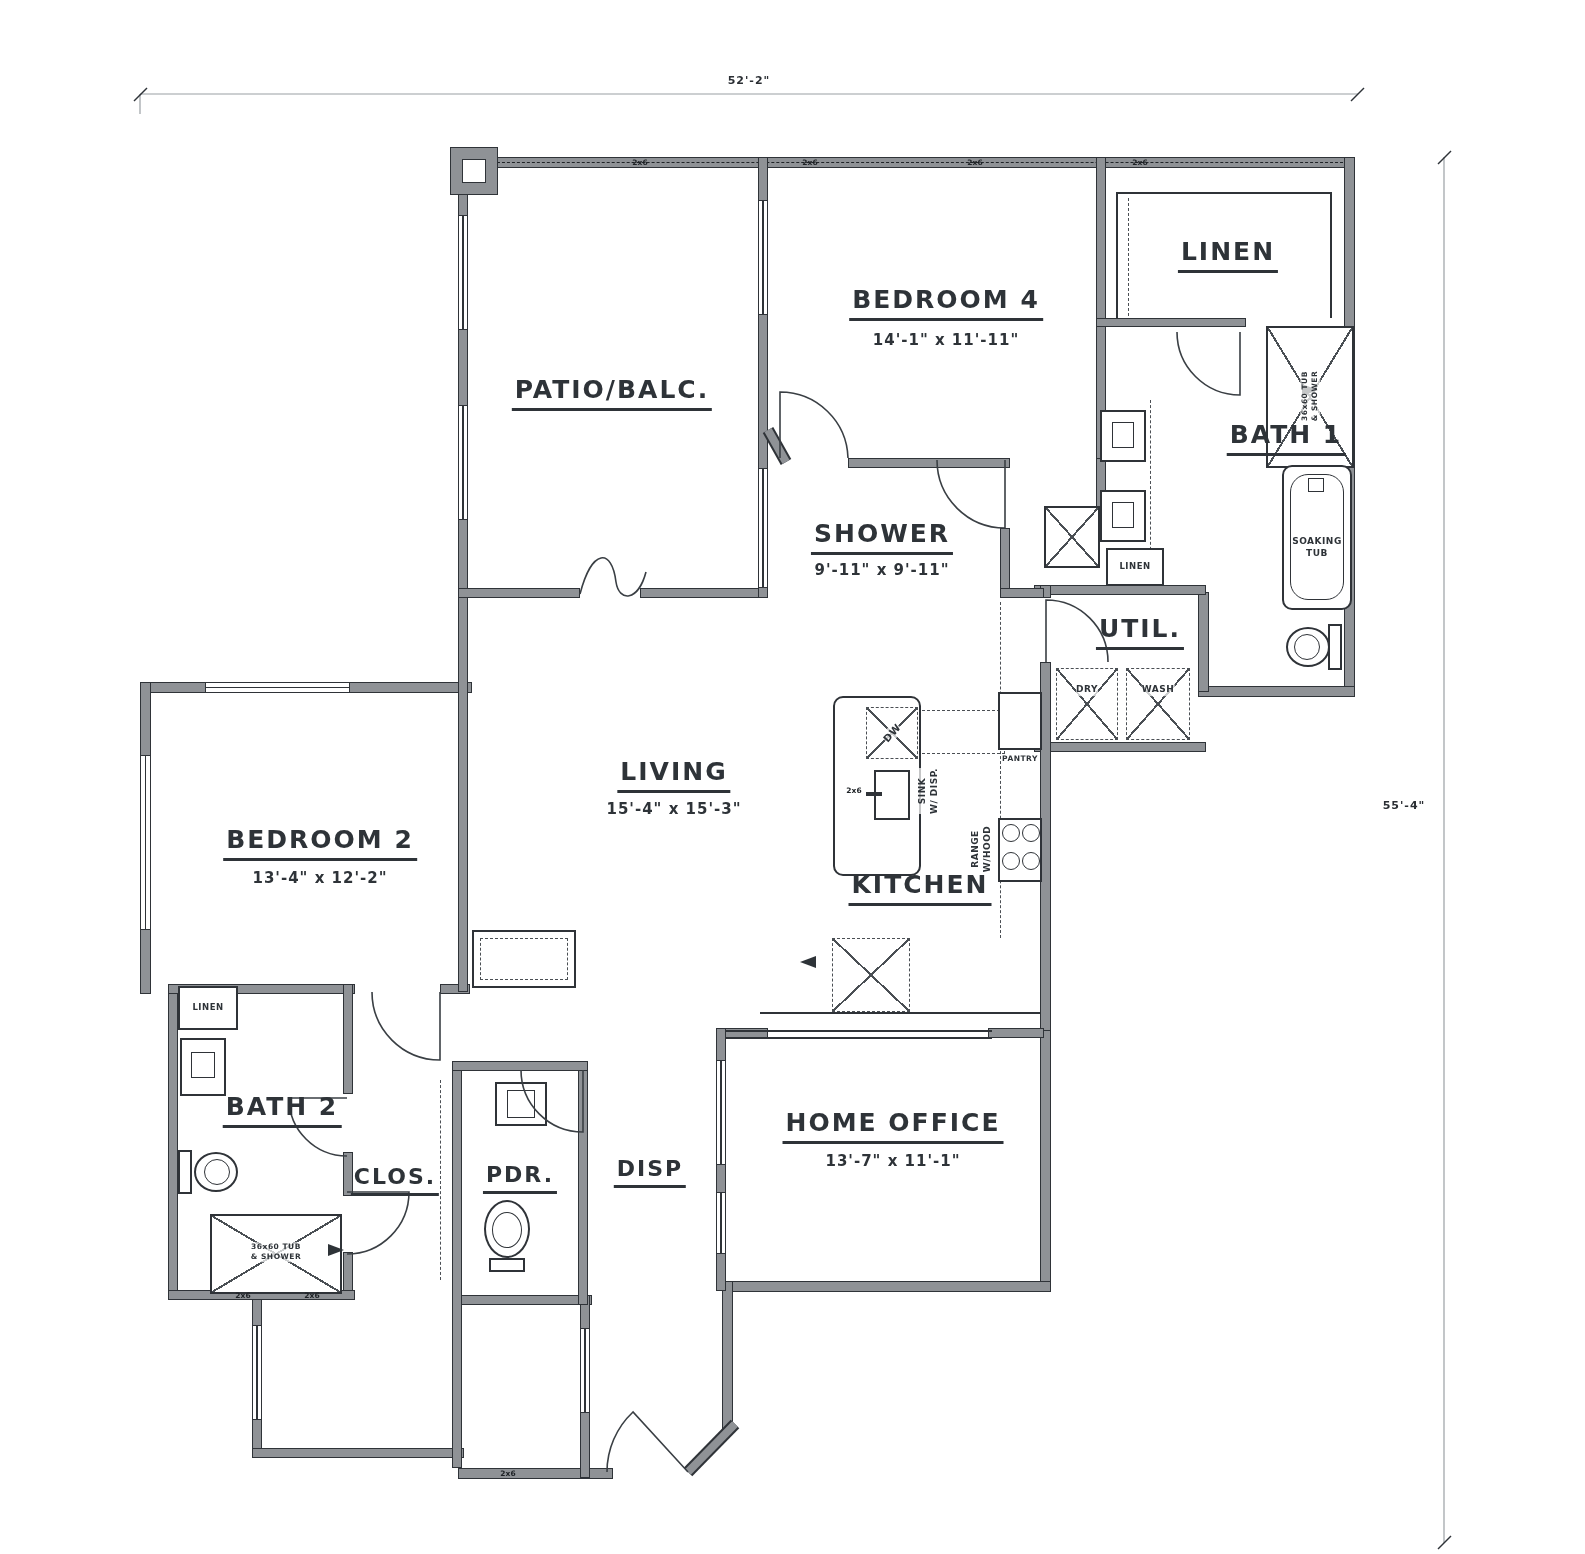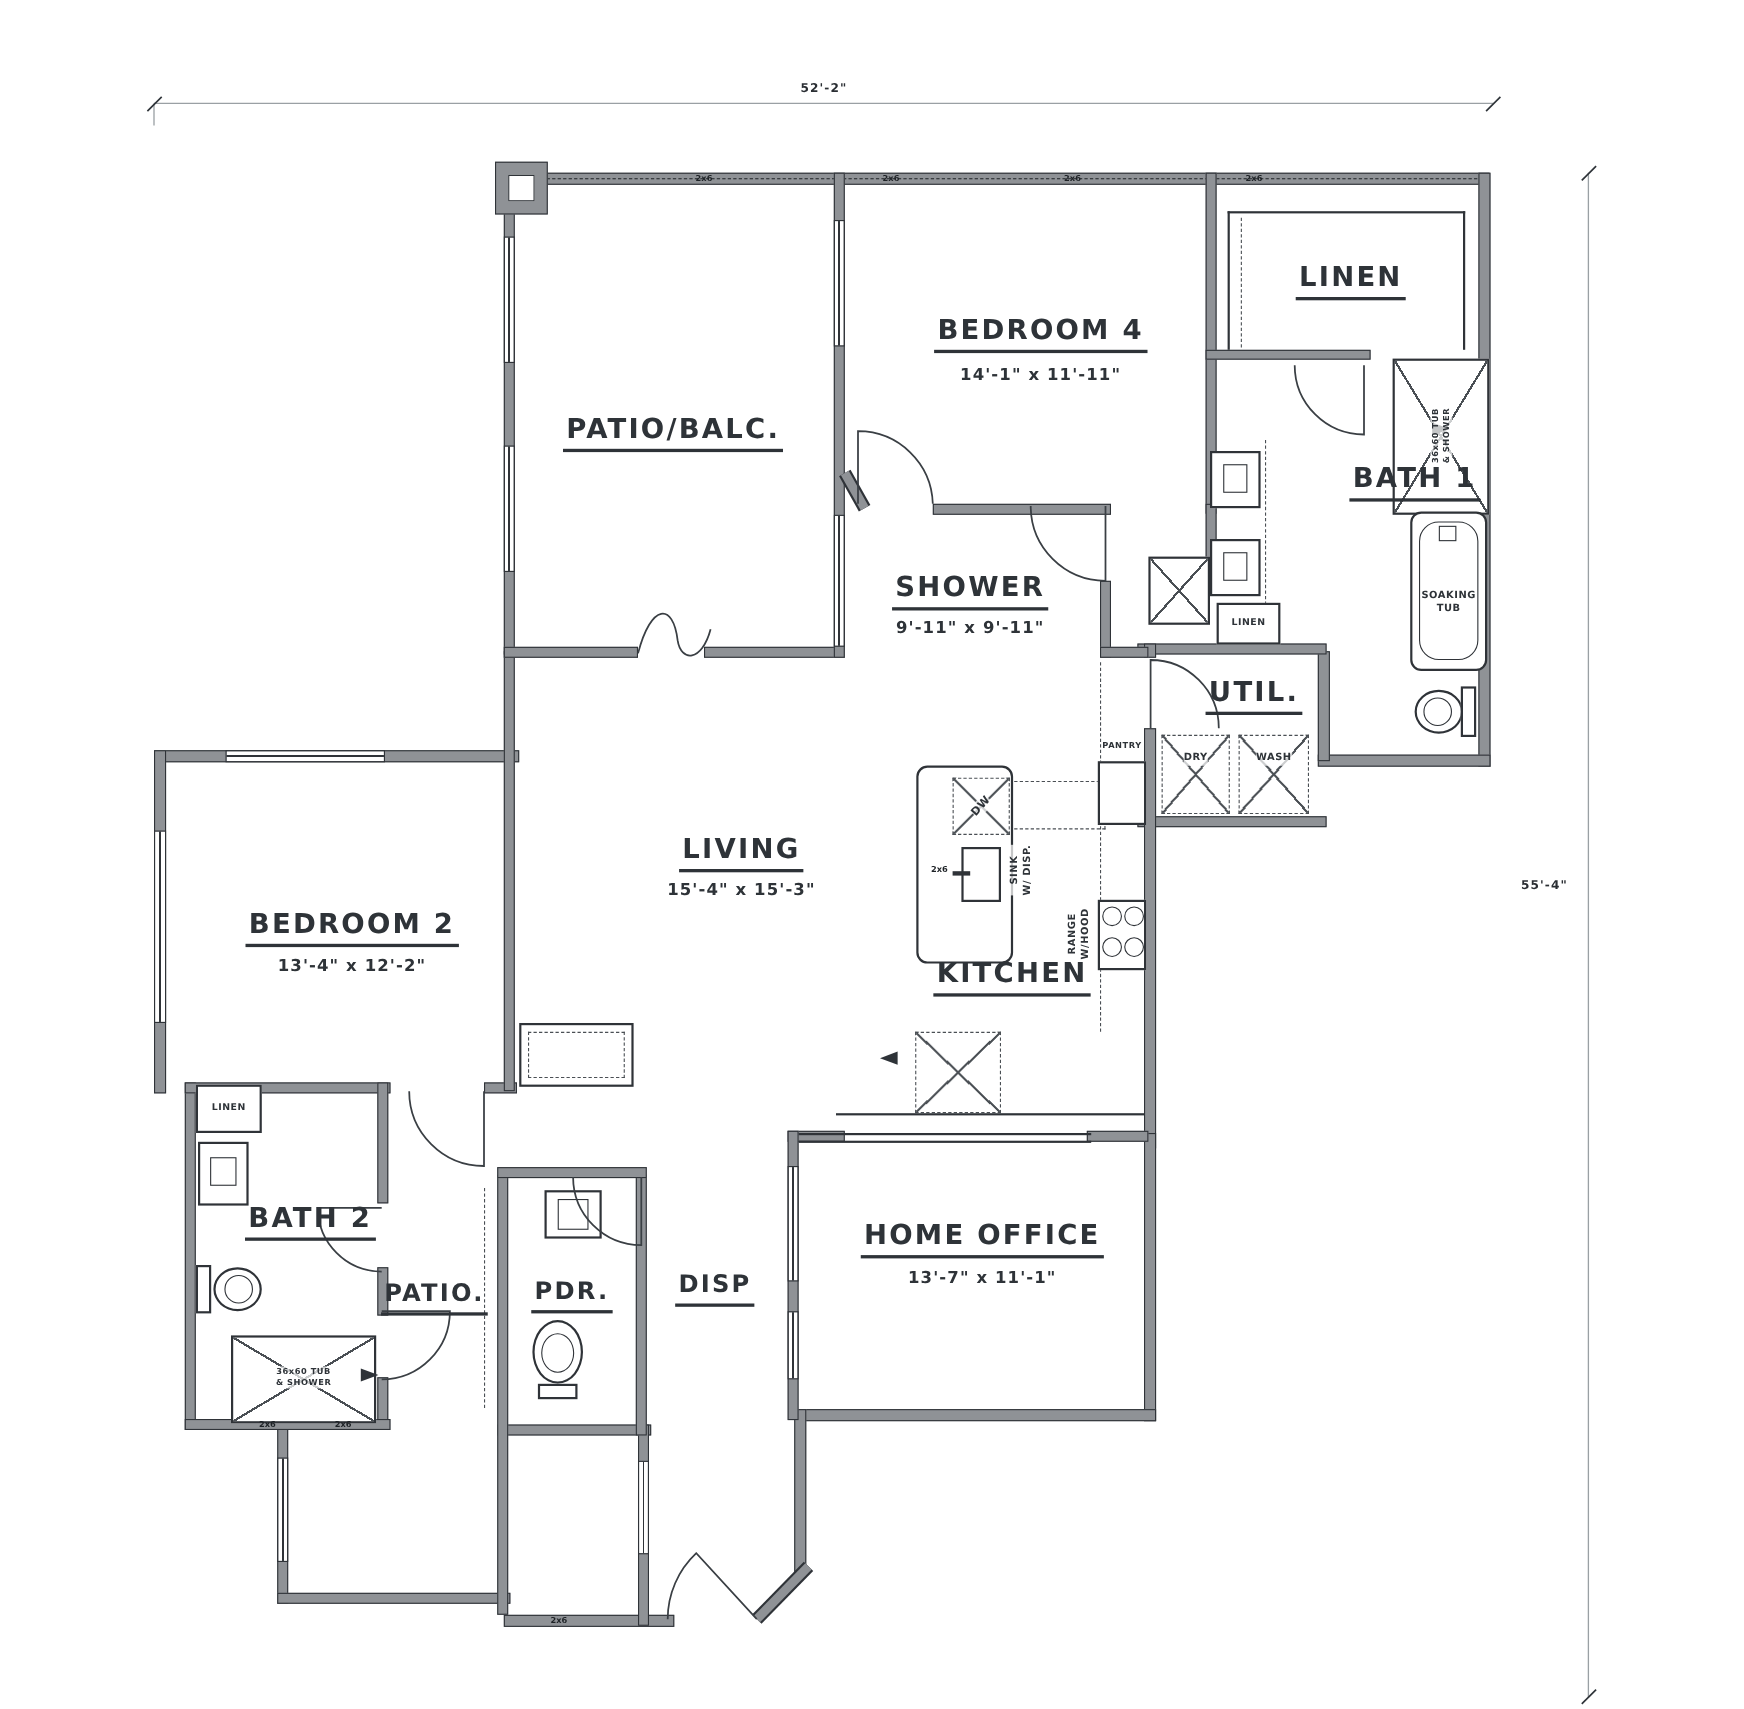--- a/index.html
+++ b/index.html
@@ -189,32 +189,32 @@
   <div class="rlbl" style="left:1286px;top:438px">BATH 1</div>
   <div class="rlbl" style="left:882px;top:537px">SHOWER</div>
   <div class="rdim" style="left:882px;top:570px">9'-11" x 9'-11"</div>
   <div class="rlbl" style="left:1140px;top:632px">UTIL.</div>
   <div class="rlbl" style="left:674px;top:775px">LIVING</div>
   <div class="rdim" style="left:674px;top:809px">15'-4" x 15'-3"</div>
   <div class="rlbl" style="left:320px;top:843px">BEDROOM 2</div>
   <div class="rdim" style="left:320px;top:878px">13'-4" x 12'-2"</div>
   <div class="rlbl" style="left:920px;top:888px">KITCHEN</div>
   <div class="rlbl" style="left:282px;top:1110px">BATH 2</div>
-  <div class="rlbl" style="left:395px;top:1180px;font-size:22px">PATIO.</div>
+  <div class="rlbl" style="left:395px;top:1180px;font-size:22px">CLOS.</div>
   <div class="rlbl" style="left:520px;top:1178px;font-size:22px">PDR.</div>
   <div class="rlbl" style="left:650px;top:1172px;font-size:22px">DISP</div>
   <div class="rlbl" style="left:893px;top:1126px">HOME OFFICE</div>
   <div class="rdim" style="left:893px;top:1161px">13'-7" x 11'-1"</div>
 
   <div class="flbl rot45" style="left:892px;top:733px;font-size:10px">DW</div>
   <div class="flbl rot90" style="left:929px;top:791px">SINK
 W/ DISP.</div>
   <div class="flbl rot90" style="left:982px;top:849px">RANGE
 W/HOOD</div>
-  <div class="flbl tiny" style="left:1020px;top:678px">PANTRY</div>
+  <div class="flbl tiny" style="left:1020px;top:759px">PANTRY</div>
   <div class="flbl" style="left:1087px;top:690px">DRY</div>
   <div class="flbl" style="left:1158px;top:690px">WASH</div>
   <div class="flbl" style="left:1135px;top:567px;font-size:8.5px">LINEN</div>
   <div class="flbl" style="left:208px;top:1008px;font-size:8.5px">LINEN</div>
   <div class="flbl" style="left:1317px;top:548px">SOAKING
 TUB</div>
   <div class="flbl rot90 tiny" style="left:1310px;top:396px">36x60 TUB
 &amp; SHOWER</div>
   <div class="flbl tiny" style="left:276px;top:1252px">36x60 TUB
 &amp; SHOWER</div>

